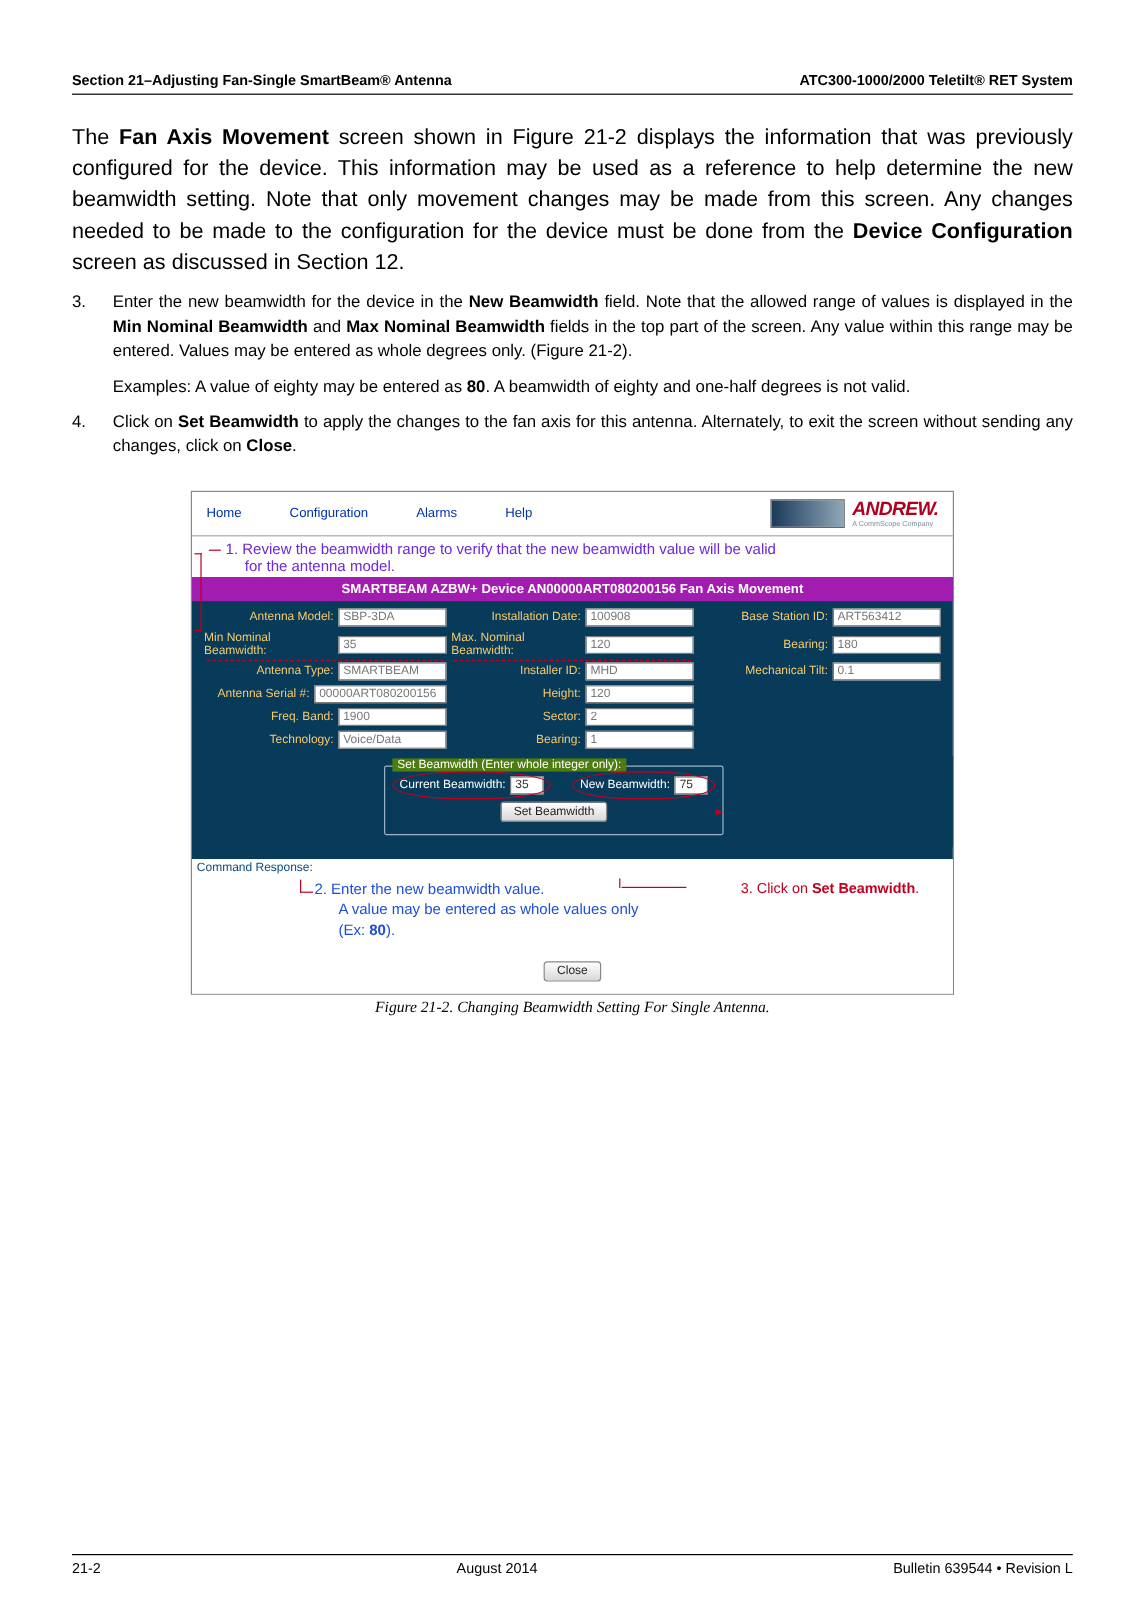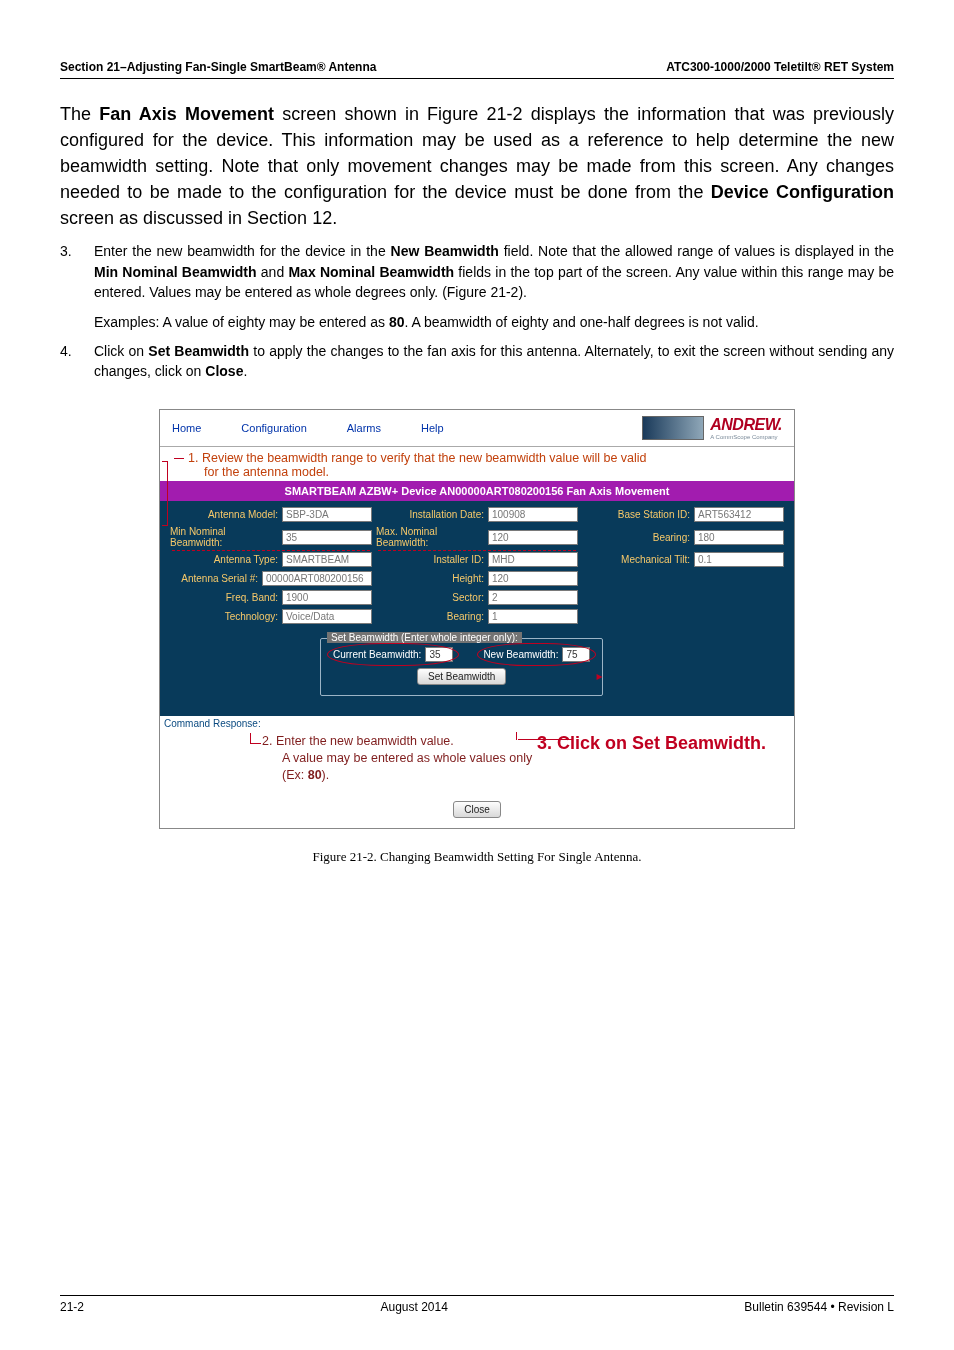--- a/index.html
+++ b/index.html
@@ -85,21 +85,21 @@
     font-size: 6px;
     color:#7a8a99;
     display:block;
     font-style:normal;
     font-weight:normal;
     letter-spacing:0;
   }
   .annot-bar1 {
     padding: 4px 14px 2px 14px;
     font-size: 12.5px;
-    color: #c2410c;
+    color: #6d28d9;
     border-bottom: 0;
   }
   .annot-bar1 .a1line1 { display:inline; }
   .annot-bar1 .a1line2 { display:block; }
   .annot-bar1 .dash-left {
     display:inline-block;
     width:10px;
     border-top:1px solid #c00020;
     vertical-align:middle;
     margin-right:4px;
@@ -161,21 +161,21 @@
     padding: 8px 12px 10px 12px;
     display: inline-block;
     position:relative;
   }
   .fieldset-legend {
     font-size: 10px;
     color: #fff;
     position:absolute;
     top:-7px;
     left:6px;
-    background:#737373;
+    background:#4d7c0f;
     padding:0 4px;
   }
   .fieldset-row {
     display: flex;
     align-items: center;
     gap: 30px;
   }
   .fs-field {
     display: flex;
     align-items: center;
@@ -233,41 +233,40 @@
   }
   .output-box {
     height: 60px;
     border: 0;
     position:relative;
   }
   .annot2 {
     position:absolute;
     left: 98px;
     top: 4px;
-    color:#7f1d1d;
+    color:#1d4ed8;
     font-size:12.5px;
     width:330px;
     line-height:1.35;
   }
   .annot2 .l-corner {
     position:absolute;
     left:-12px;
     top:0;
     width:10px;
     height:10px;
     border-left:1px solid #c00020;
     border-bottom:1px solid #c00020;
   }
   .annot3 {
     position:absolute;
     right: 24px;
     top: 4px;
     color:#c00020;
-    font-size:18px;
-    font-weight:bold;
+    font-size:12px;
   }
   .annot3-line {
     position:absolute;
     right:218px;
     top:10px;
     width:54px;
     border-top:1px solid #c00020;
   }
   .annot3-hook {
     position:absolute;
@@ -276,22 +275,23 @@
     width:1px;
     height:8px;
     border-left:1px solid #c00020;
   }
   .close-row {
     text-align:center;
     padding: 6px 0 8px 0;
   }
   .fig-caption {
     text-align: center;
+    font-style: italic;
     font-size: 13px;
-    margin-top: 20px;
+    margin-top: 2px;
     font-family: "Times New Roman", serif;
   }
   .footer {
     position: absolute;
     left: 60px;
     right: 60px;
     bottom: 36px;
     border-top: 1px solid #000;
     padding-top: 4px;
     display: flex;

